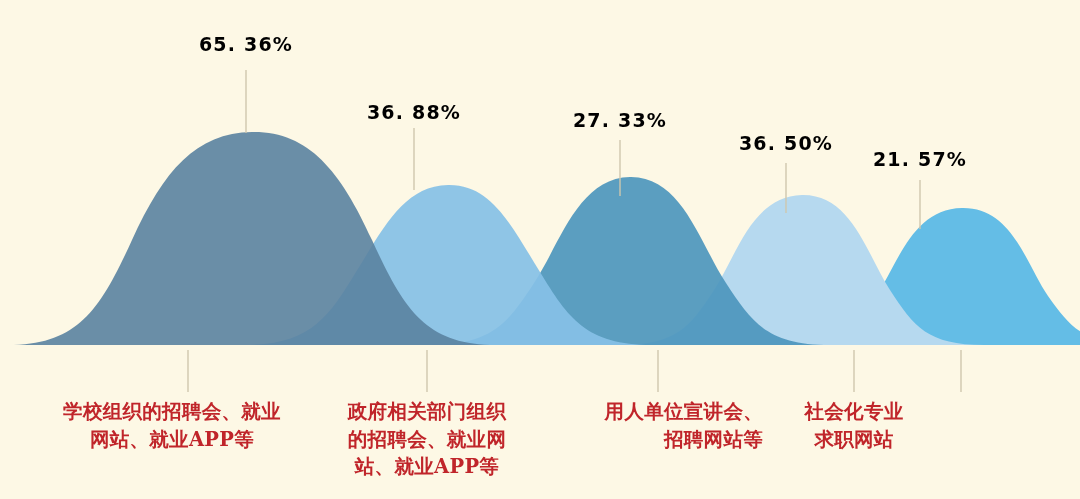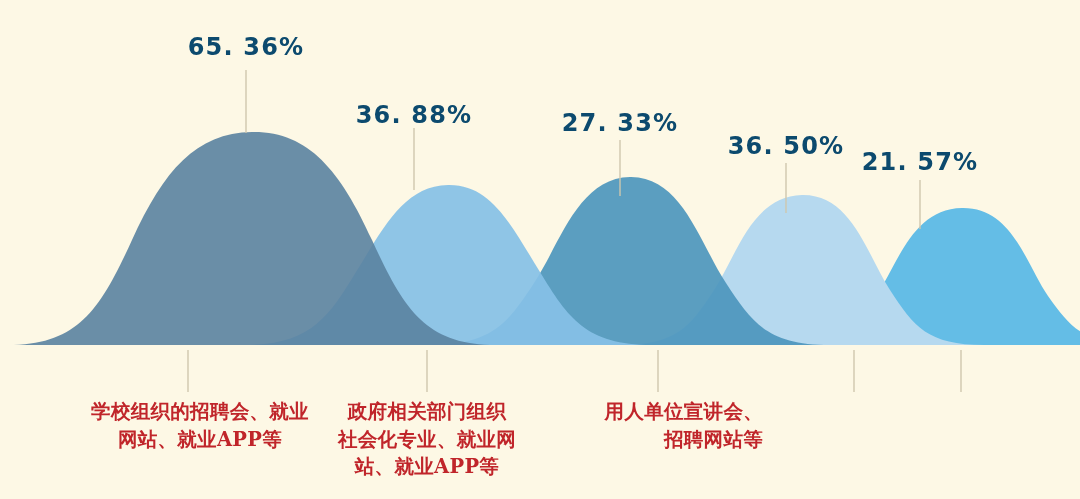--- a/index.html
+++ b/index.html
@@ -23,23 +23,23 @@
     position: absolute;
     left: 0;
     top: 0;
     width: 1080px;
     height: 499px;
     display: block;
   }
   .value-label {
     position: absolute;
     font-family: "DejaVu Sans", sans-serif;
-    font-size: 24px;
+    font-size: 19px;
     font-weight: bold;
-    color: #0c4a6e;
+    color: #000000;
     letter-spacing: 1.2px;
     white-space: nowrap;
     transform: translateX(-50%);
     text-align: center;
   }
   .cat-label {
     position: absolute;
     font-family: "DejaVu Serif", serif;
     font-size: 19.5px;
     font-weight: bold;
@@ -113,21 +113,23 @@
     <line x1="854" y1="350" x2="854" y2="392" stroke="#cfc7ae" stroke-width="1.4"></line>
     <line x1="961" y1="350" x2="961" y2="392" stroke="#cfc7ae" stroke-width="1.4"></line>
   </svg>
 
   <div class="value-label" style="left:246px; top:33px;">65. 36%</div>
   <div class="value-label" style="left:414px; top:101px;">36. 88%</div>
   <div class="value-label" style="left:620px; top:109px;">27. 33%</div>
   <div class="value-label" style="left:786px; top:132px;">36. 50%</div>
   <div class="value-label" style="left:920px; top:148px;text-align:right;">21. 57%</div>
 
-  <div class="cat-label" style="left:200px; top:398px; width:300px;">学校组织的招聘会、就业
+  <div class="cat-label" style="left:172px; top:398px; width:300px;">学校组织的招聘会、就业
 网站、就业APP等</div>
   <div class="cat-label" style="left:427px; top:398px; width:230px;">政府相关部门组织
-社会化专业、就业网
+的招聘会、就业网
 站、就业APP等</div>
   <div class="cat-label" style="left:658px; top:398px; width:210px;text-align:right;">用人单位宣讲会、
 招聘网站等</div>
+  <div class="cat-label" style="left:854px; top:398px; width:160px;">社会化专业
+求职网站</div>
 
 </div>
 
 </body></html>

